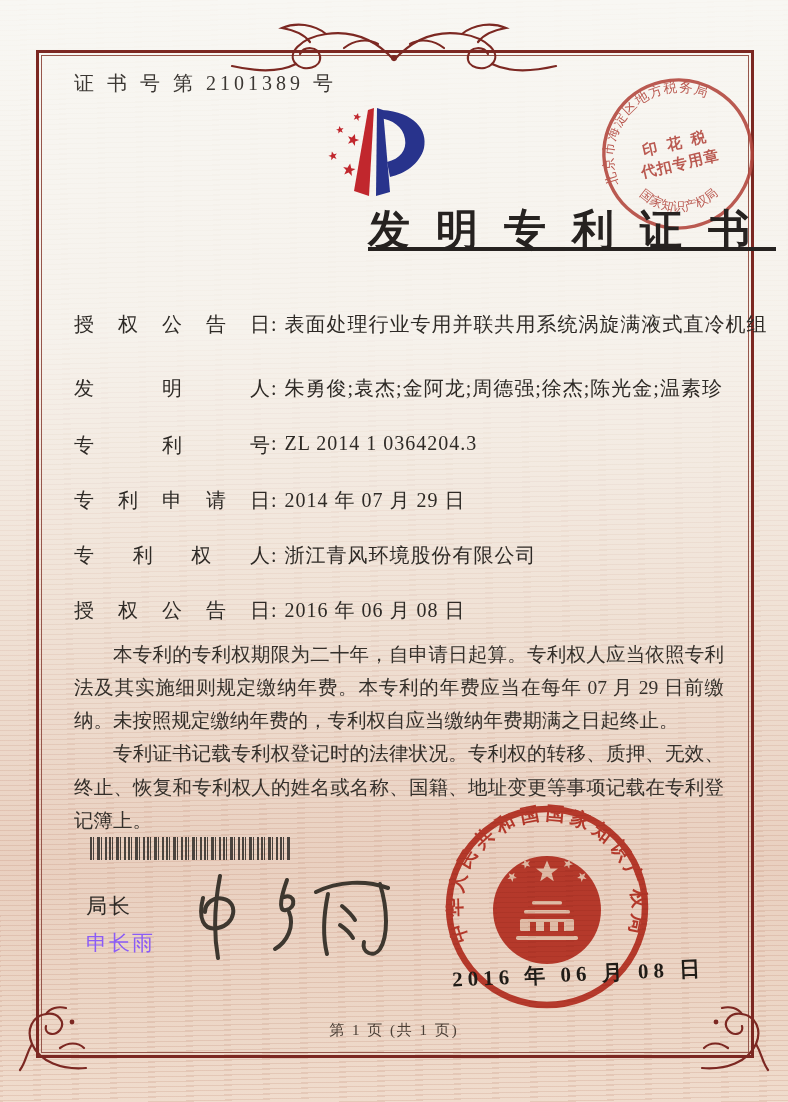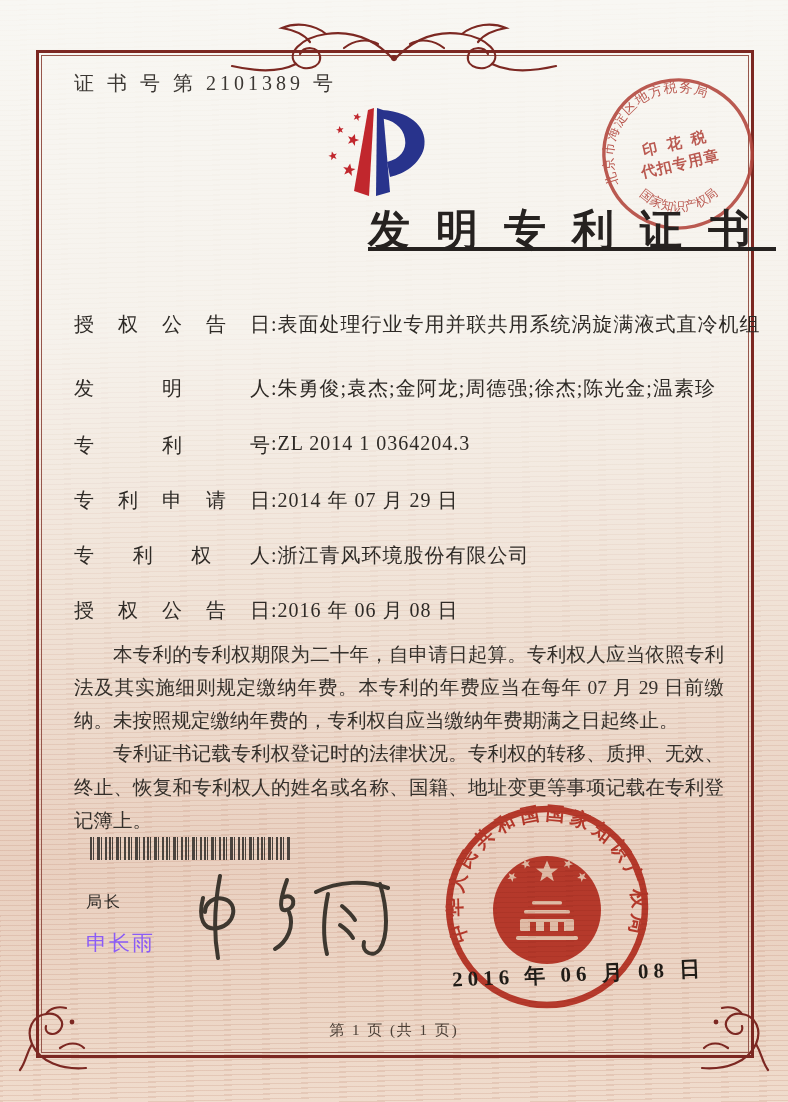--- a/index.html
+++ b/index.html
@@ -35,40 +35,40 @@
   .tax-stamp{position:absolute;left:594px;top:70px;z-index:3;transform:rotate(-13deg);opacity:.88;}
   .title{
     position:absolute;left:0;right:12px;top:202px;z-index:3;
     text-align:right;font-size:42px;font-weight:700;color:#262220;
     letter-spacing:26px;text-indent:26px;text-decoration:underline;
   }
   .fields{position:absolute;left:74px;right:60px;top:0;z-index:3;}
   .field{position:absolute;left:0;font-size:20px;color:#2e2a26;white-space:nowrap;}
   .flabel{display:inline-block;width:196px;text-align:justify;text-align-last:justify;vertical-align:top;}
   .fsep{display:inline-block;margin-left:1px;}
-  .fvalue{margin-left:1px;letter-spacing:1px;}
+  .fvalue{margin-left:8px;letter-spacing:1px;}
   .f0{top:311px;} .f1{top:375px;} .f2{top:432px;} .f3{top:487px;} .f4{top:542px;} .f5{top:597px;}
 
   .body-text{
     position:absolute;left:74px;right:64px;top:638px;z-index:3;
     font-size:19.5px;line-height:1.70;color:#35302b;text-align:justify;
   }
   .body-text p{margin:0;text-indent:2em;}
 
   .barcode{
     position:absolute;left:90px;top:837px;width:200px;height:23px;z-index:3;
     background:repeating-linear-gradient(90deg,
       #2e2b27 0 2px,transparent 2px 3px,
       #2e2b27 3px 4px,transparent 4px 7px,
       #2e2b27 7px 10px,transparent 10px 11px,
       #2e2b27 11px 12px,transparent 12px 15px,
       #2e2b27 15px 17px,transparent 17px 19px);
     opacity:.85;
   }
-  .signer-role{position:absolute;left:86px;top:892px;font-size:16px;color:#2e2a26;letter-spacing:2px;z-index:3;}
+  .signer-role{position:absolute;left:86px;top:892px;font-size:21px;color:#2e2a26;letter-spacing:2px;z-index:3;}
   .signer-name{position:absolute;left:86px;top:929px;font-size:21px;color:#8b5cf6;letter-spacing:2px;z-index:3;}
   .signature{position:absolute;left:190px;top:868px;z-index:4;}
 
   .office-seal{position:absolute;left:438px;top:798px;z-index:3;mix-blend-mode:multiply;opacity:.94;}
   .seal-date{
     position:absolute;left:452px;top:960px;z-index:5;
     font-size:21px;font-weight:700;letter-spacing:5px;color:#201c17;
     transform:rotate(-2.5deg);white-space:pre;
   }
   .footer{

